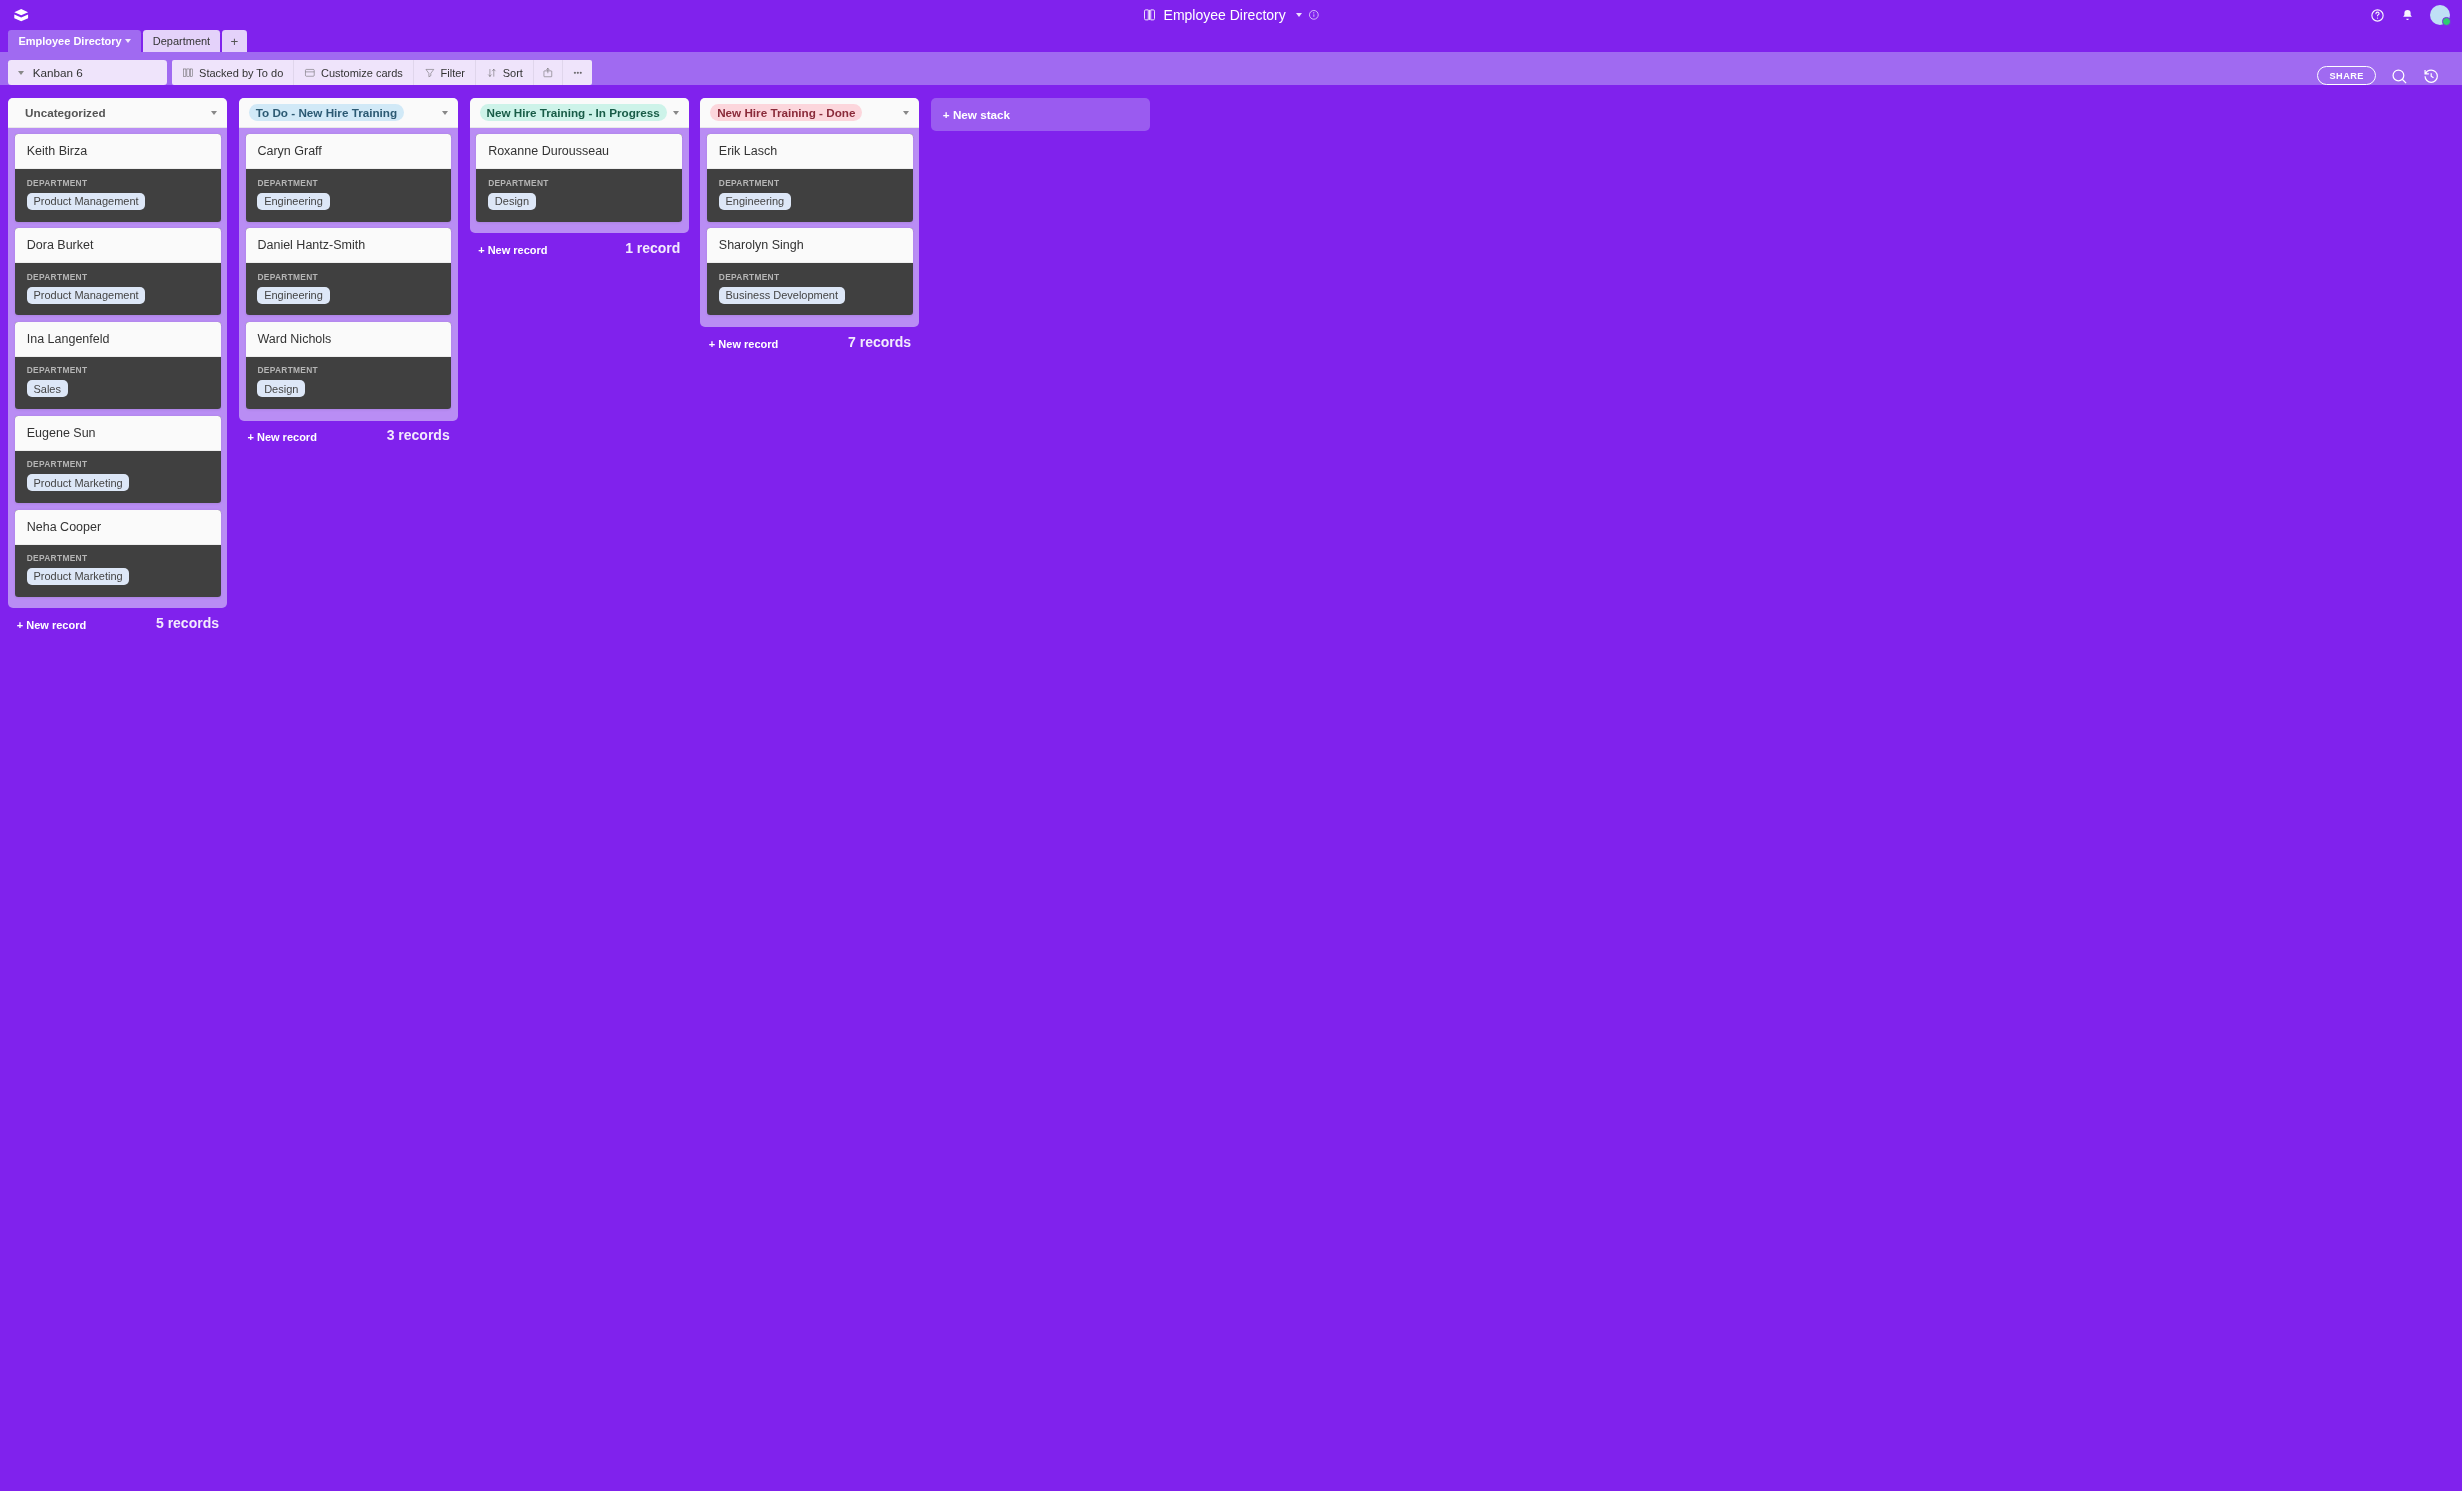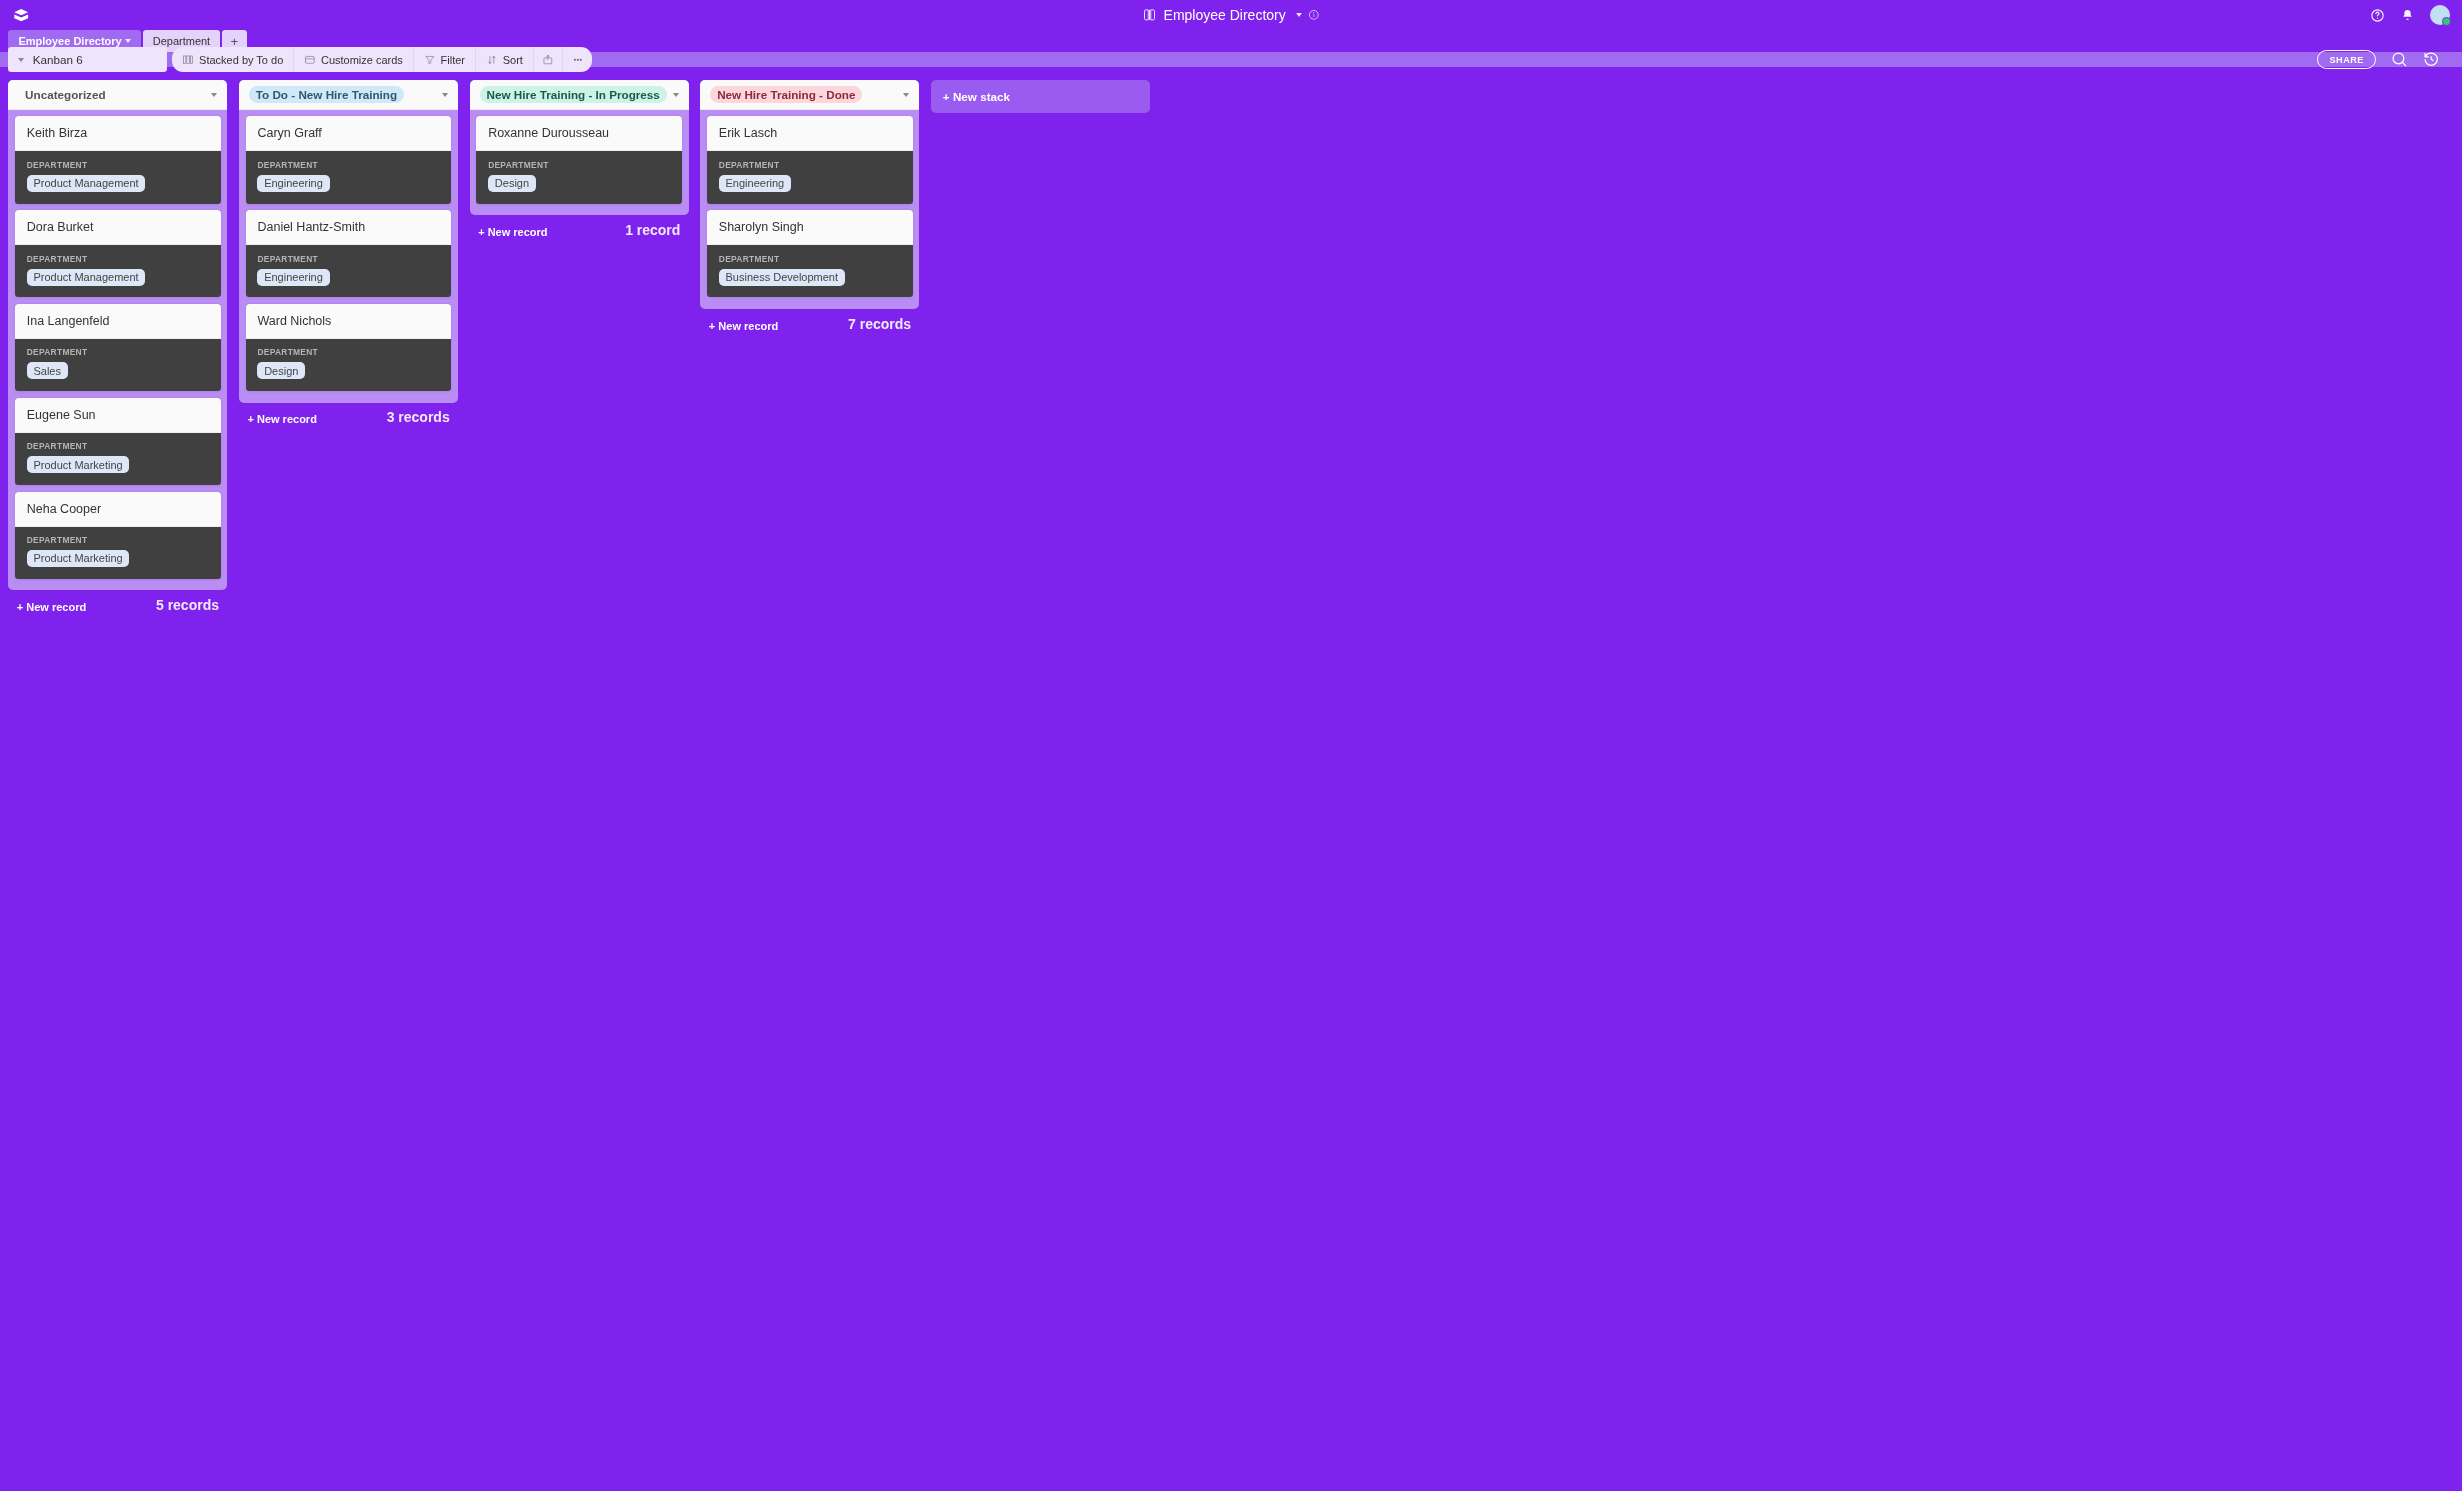--- a/index.html
+++ b/index.html
@@ -30,25 +30,25 @@
   .avatar{width:20px;height:20px;border-radius:50%;background:#bfe0f5;position:relative;cursor:pointer;}
   .avatar::after{content:"";position:absolute;right:-0.8px;bottom:-0.8px;width:6.7px;height:6.7px;background:#2ecc71;border:1.7px solid var(--purple);border-radius:50%;}
   
   .tabs-row{display:flex;align-items:flex-end;padding:0 8.4px;gap:0;position:relative;}
   .tab{height:22px;display:flex;align-items:center;padding:0 10px;border-radius:3.3px 3.3px 0 0;font-size:11px;cursor:pointer;}
   .tab.active{background:var(--purple-panel);color:#fff;font-weight:600;}
   .tab.active .caret-down{border-top-color:#fff;}
   .tab.inactive{background:#e4d2fa;color:#333;margin-left:1.7px;}
   .tab.plus{background:#e4d2fa;color:#555;margin-left:1.7px;width:25px;justify-content:center;font-size:13.4px;padding:0;}
   
-  .toolbar{background:var(--purple-panel);height:15px;display:flex;align-items:center;padding:0 8.4px;color:#444;position:relative;}
+  .toolbar{background:var(--purple-panel);height:33px;display:flex;align-items:flex-end;padding:0 8.4px;color:#444;position:relative;}
   .view-picker{background:#efe4fb;height:25px;border-radius:3.3px;display:flex;align-items:center;padding:0 33px 0 10px;min-width:159px;font-size:11.7px;color:#333;position:relative;cursor:pointer;}
   .view-picker::before{content:"";width:0;height:0;border-left:3.3px solid transparent;border-right:3.3px solid transparent;border-bottom:4.2px solid #888;position:absolute;left:-1.7px;display:none;}
   .view-picker .vchev{margin-right:8.4px;}
-  .tool-group{display:flex;align-items:center;background:#efe4fb;height:25px;border-radius:11px;margin-left:5px;}
+  .tool-group{display:flex;align-items:center;background:#efe4fb;height:25px;border-radius:2px;margin-left:5px;}
   .tool-btn{display:flex;align-items:center;gap:5px;padding:0 10px;height:100%;font-size:11px;color:#333;cursor:pointer;}
   .tool-btn + .tool-btn{border-left:0.8px solid rgba(0,0,0,0.06);}
   .tool-ic{width:11.7px;height:11.7px;fill:#555;stroke:#555;}
   .toolbar-right{position:absolute;right:22px;display:flex;align-items:center;gap:13.4px;}
   .share-btn{border:1.3px solid #fff;color:#fff;background:transparent;border-radius:11.7px;padding:3.3px 11.7px;font-size:9.2px;font-weight:700;letter-spacing:0.4px;cursor:pointer;}
   .toolbar-right .ic{width:18.4px;height:18.4px;stroke:#fff;fill:none;stroke-width:1.6;cursor:pointer;}
   
   .board{padding:13.4px 8.4px;display:flex;gap:11.7px;align-items:flex-start;overflow:auto;height:calc(100vh - 30px - 22px - 33px);}
   .stack{width:219px;flex:0 0 219px;display:flex;flex-direction:column;}
   .stack-inner{background:var(--purple-bg);border-radius:5px;padding:0 0 5px 0;display:flex;flex-direction:column;}

